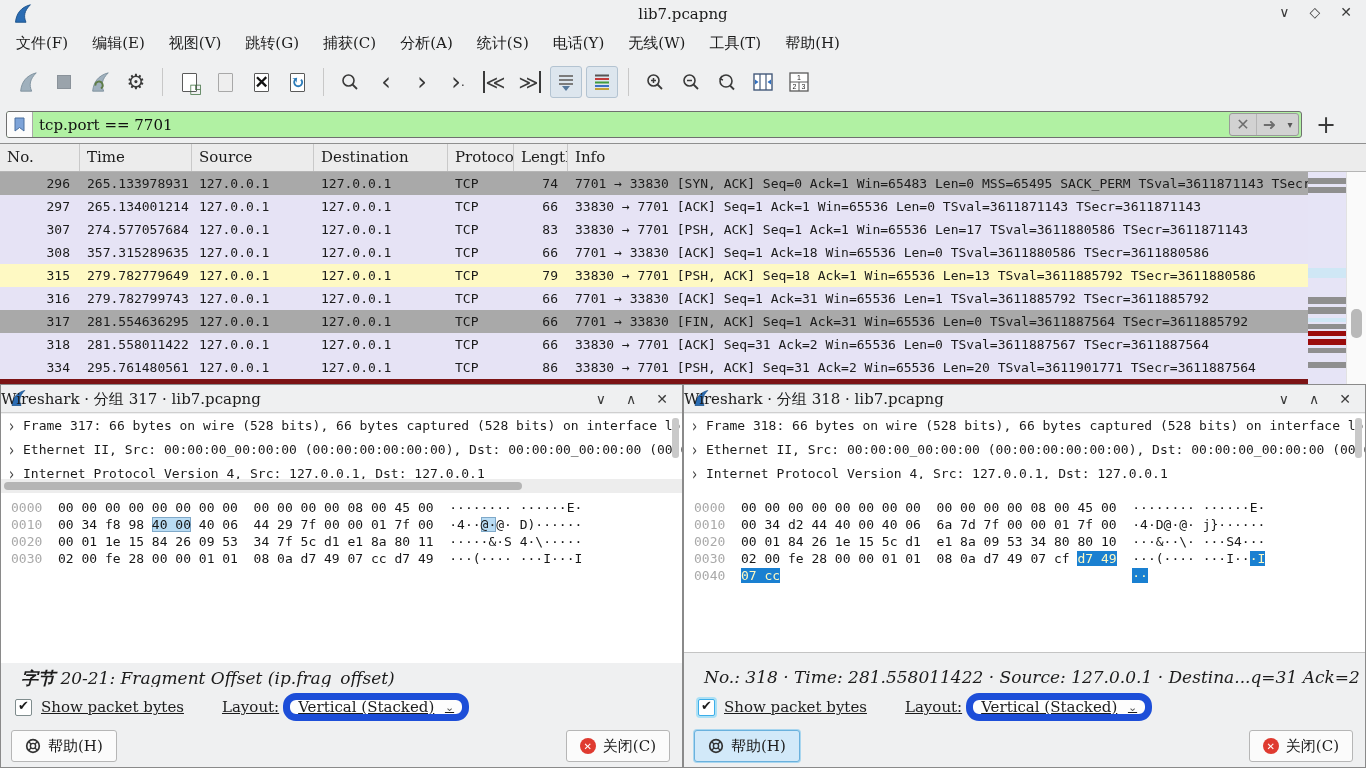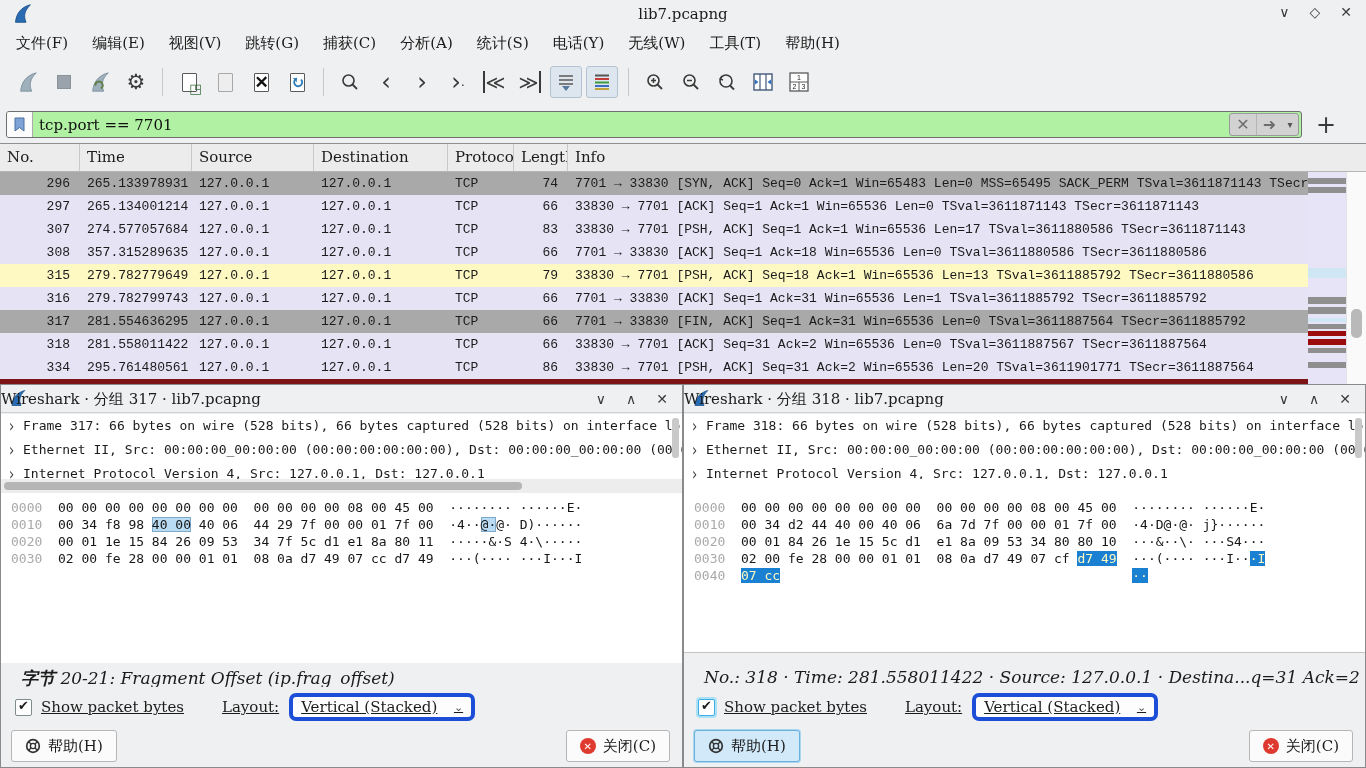--- a/index.html
+++ b/index.html
@@ -37,21 +37,21 @@
   .fi-buttons { display:flex; align-items:center; height:23px; margin-right:2px; border:1px solid #9a9a9a; border-radius:3px; background:#d2d2d2; overflow:hidden; }
   .fi-btn { width:26px; height:100%; display:flex; align-items:center; justify-content:center; color:#6e6e6e; font-weight:bold; font-family:"DejaVu Sans",sans-serif; }
   .fi-btn + .fi-btn { border-left:1px solid #b5b5b5; }
   .fi-caret { width:16px; text-align:center; font-size:10px; color:#555; }
   .filter-add { margin-left:14px; font-size:24px; color:#3a3a3a; font-family:"DejaVu Sans",sans-serif; }
 
   
   .packet-area { position:absolute; top:144px; left:0; width:1366px; height:240px; background:#fff; }
   .plist-header { display:grid; grid-template-columns:80px 112px 122px 134px 66px 54px 1fr; height:28px; background:#ececec; border-bottom:1px solid #b5b5b5; font-size:15px; }
   .plist-header .hcell { padding:4px 0 0 7px; border-right:1px solid #c9c9c9; overflow:hidden; white-space:nowrap; }
-  .prows { position:absolute; top:28px; left:0; width:1308px; height:207px; overflow:hidden;font-family:Liberation Mono, monospace; }
+  .prows { position:absolute; top:28px; left:0; width:1308px; height:207px; overflow:hidden; }
   .prow { display:grid; grid-template-columns:80px 112px 122px 134px 66px 54px 1fr; height:23px; font-size:13px; line-height:23px; white-space:nowrap; }
   .prow div { overflow:hidden; }
   .prow .c-no, .prow .c-len { text-align:right; padding-right:10px; }
   .prow .c-time, .prow .c-src, .prow .c-dst, .prow .c-proto, .prow .c-info { padding-left:7px; }
   .prow.lav { background:#e6e3f5; }
   .prow.gray { background:#a9a9a9; }
   .prow.blue { background:#fef9c3; }
   .red-strip { position:absolute; top:235px; left:0; width:1308px; height:5px; background:#7c1315; }
   .minimap { position:absolute; top:28px; right:20px; width:38px; height:212px; background:#e6e4f6; }
   .minimap .stripe { position:absolute; left:0; width:100%; }
@@ -81,21 +81,21 @@
   .hl-field { background:#b9dcf4; box-shadow:0 0 0 1px #7fa9c9 inset; }
   .hl-sel { background:#1a80d1; color:#fef9c3; }
   .dlg-status { position:absolute; top:282px; left:0; right:0; height:20px; padding-left:20px; font-size:17px; font-style:italic; white-space:nowrap; overflow:hidden; }
   .dlg-status .pfx { font-weight:bold; }
   .dlg-controls { position:absolute; top:306px; left:0; right:0; height:32px; display:flex; align-items:center;text-decoration:underline; }
   .cbox { width:17px; height:17px; margin-left:14px; background:#fff; border:1px solid #7f8c8d; border-radius:2px; position:relative; }
   .cbox.focused { border-color:#3daee9; box-shadow:0 0 0 2px #ace0f5; }
   .cbox::after { content:"✔"; position:absolute; left:2px; top:-2px; font-size:13px; color:#1b1b1b; }
   .cbox-label { margin-left:9px; font-size:15px; }
   .layout-label { margin-left:38px; font-size:15px; }
-  .layout-select { margin-left:10px; width:186px; height:28px; background:#fdfdfd; border:4px solid #1d4ed8; border-radius:7px; display:flex; align-items:center; padding:0 8px; font-size:15px; }
+  .layout-select { margin-left:4px; width:186px; height:28px; background:#fdfdfd; border:7px solid #1d4ed8; border-radius:13px; display:flex; align-items:center; padding:0 8px; font-size:15px; }
   .layout-select .sel-caret { margin-left:auto; font-size:11px; color:#555; }
   .dlg-buttons { position:absolute; top:344px; left:0; right:0; height:34px; }
   .btn { position:absolute; height:32px; border:1px solid #b6b6b6; border-radius:3px; background:#fbfbfb; display:flex; align-items:center; padding:0 13px; font-size:15px; gap:7px; }
   .btn.focused { background:#d2e9f9; border-color:#6ab1dd; box-shadow:0 0 0 1px #a9d6ef; }
   .btn-help { left:10px; top:1px; }
   .btn-close { right:12px; top:1px; }
   .closer { width:16px; height:16px; border-radius:50%; background:#df3a30; color:#fff; font-size:10px; font-weight:bold; display:flex; align-items:center; justify-content:center; font-family:"DejaVu Sans",sans-serif; }
 </style>
 </head>
 <body>

